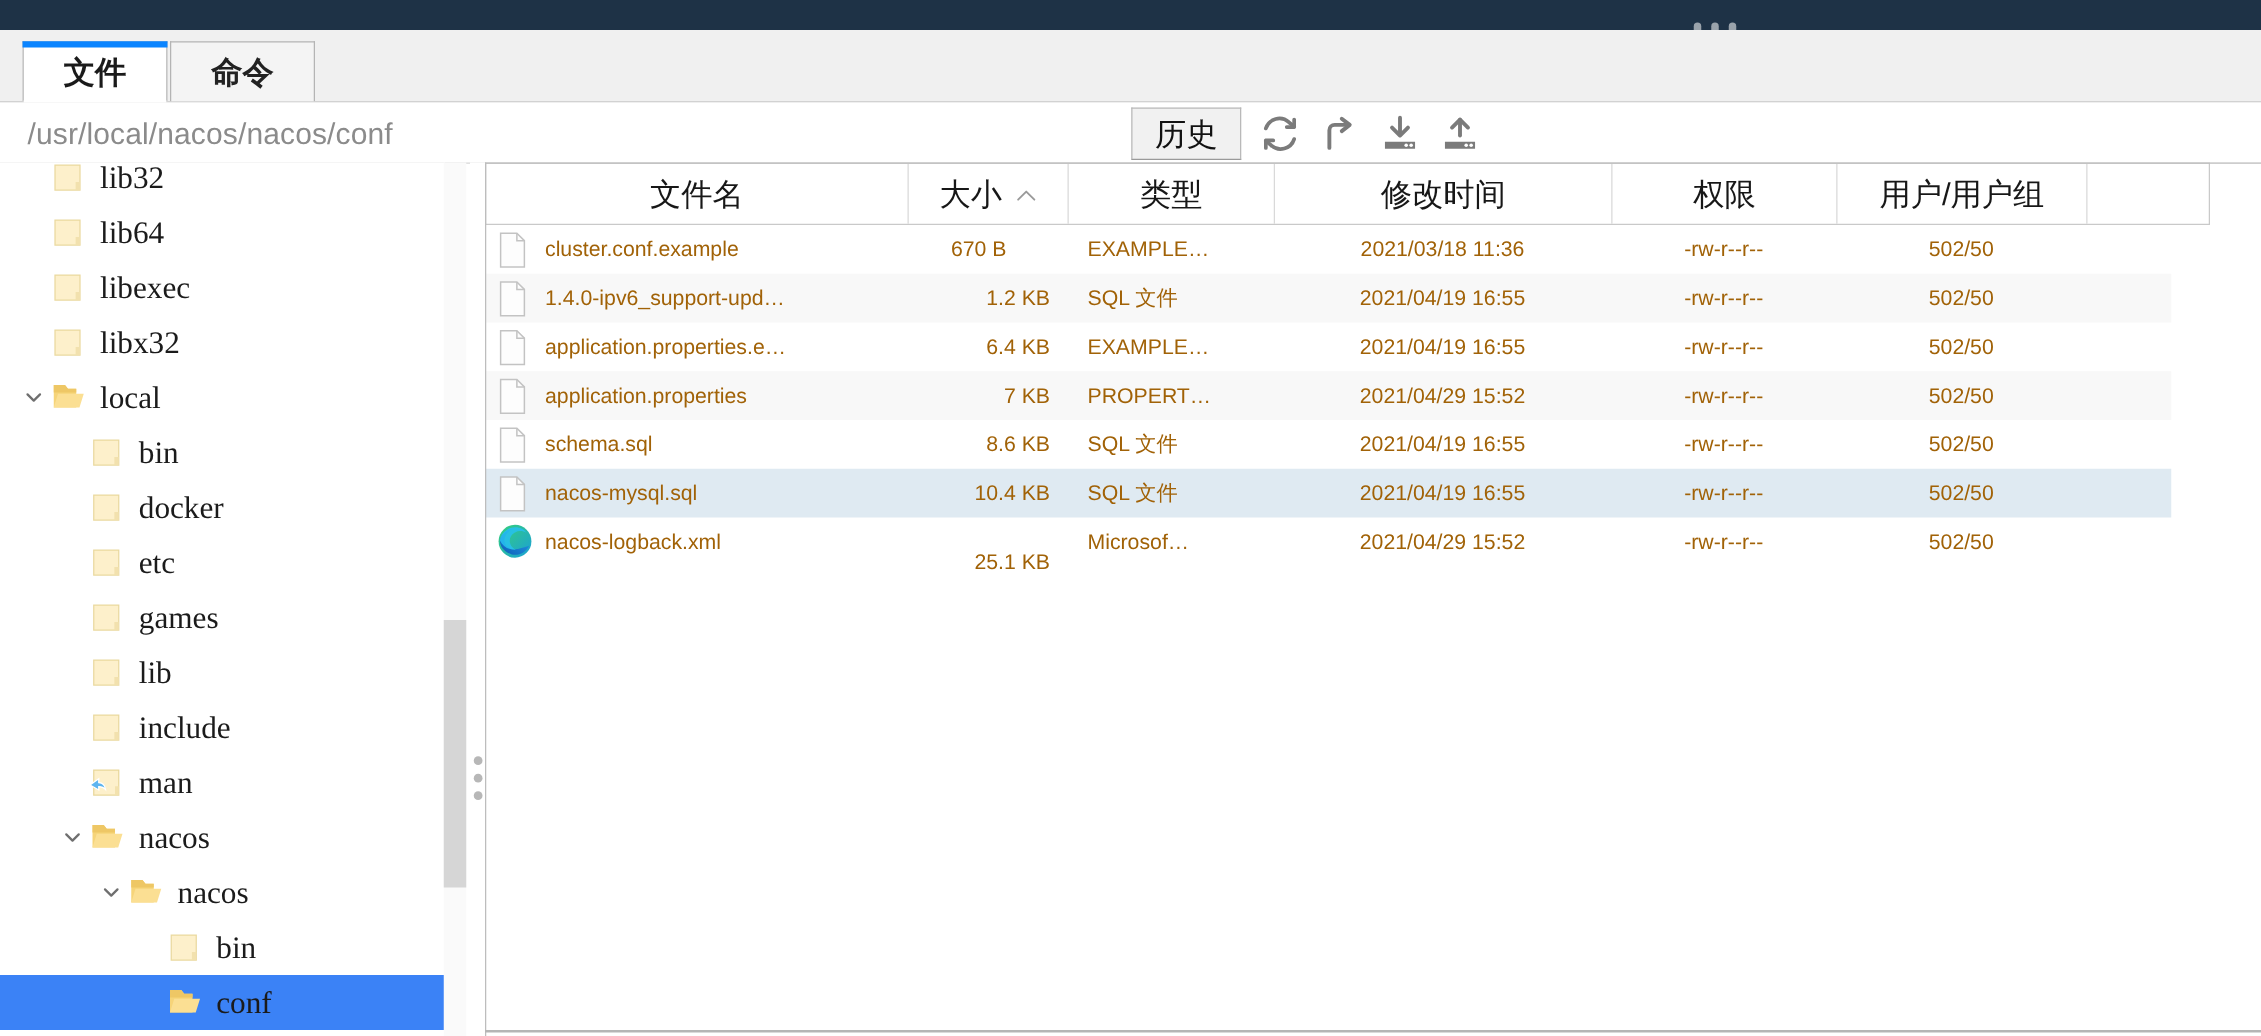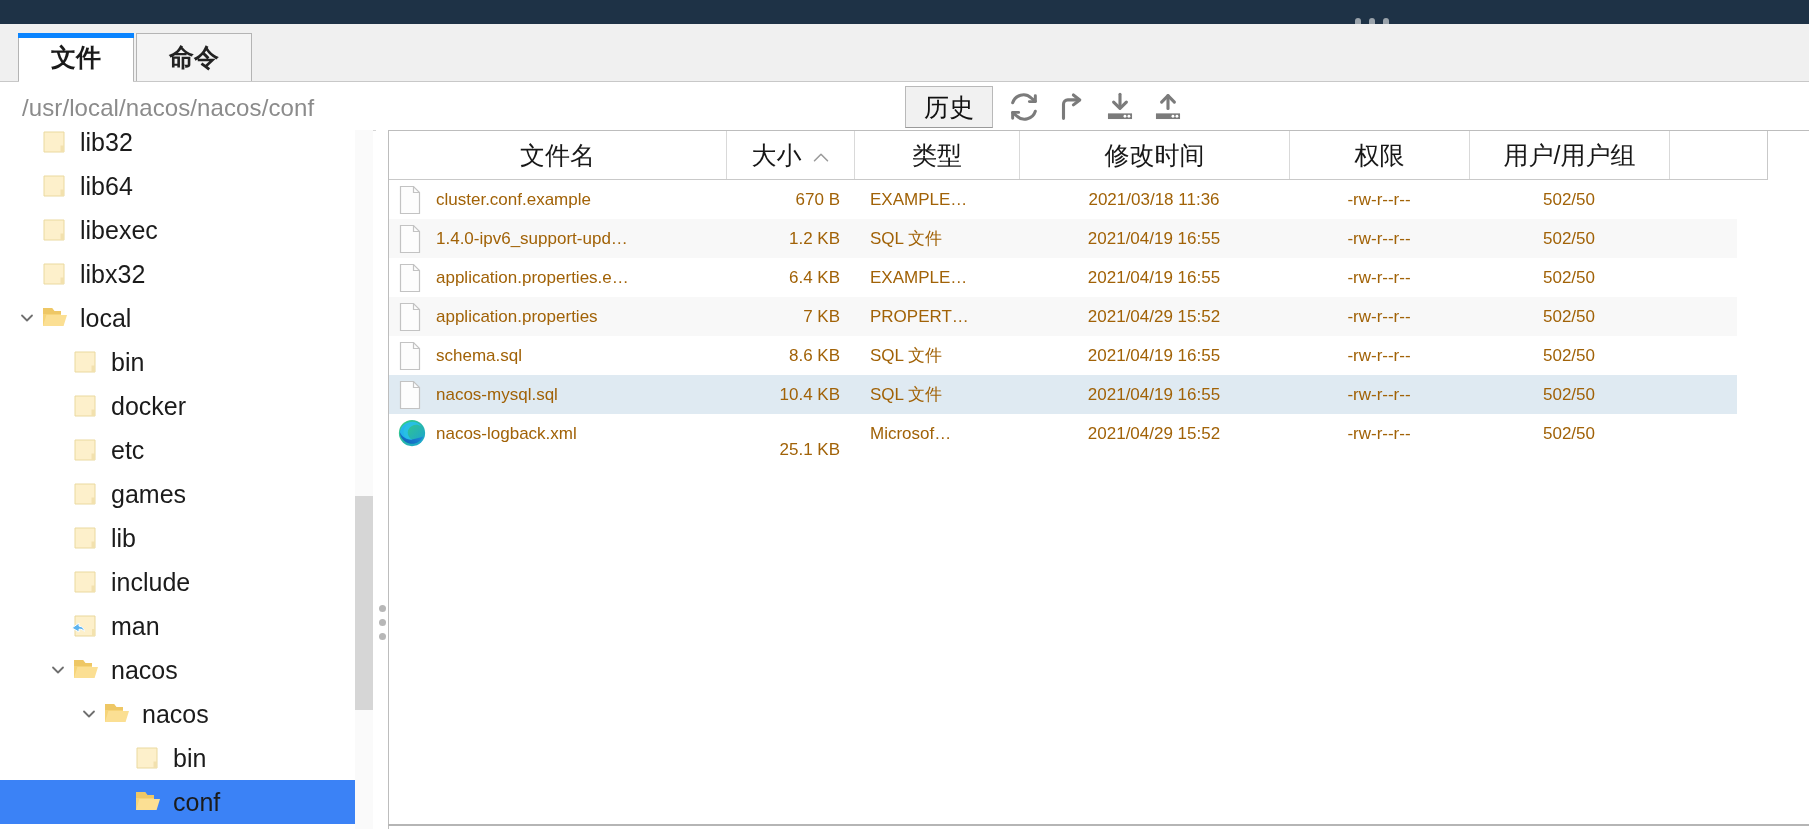--- a/index.html
+++ b/index.html
@@ -84,21 +84,21 @@
   }
   .tnode.selected{background:#3b82f6;}
   .chev{
     width:26px;height:26px;flex:0 0 26px;display:flex;align-items:center;justify-content:center;
   }
   .chev svg{display:block;}
   .folder{
     position:relative;width:30px;height:26px;flex:0 0 30px;margin-right:10px;
   }
   .folder svg{display:block;}
-  .tlabel{line-height:1;}
+  .tlabel{line-height:1;font-family:Liberation Serif, serif;}
 
   
   .sb-track{
     position:absolute;left:355px;top:130px;width:18px;height:699px;background:#fafafa;
   }
   .sb-thumb{
     position:absolute;left:355px;top:496px;width:18px;height:214px;background:#d6d6d6;
   }
 
   
@@ -446,21 +446,21 @@
         <div class="trow">
           <div class="cell c-name" style="width: 338px; flex: 0 0 338px;">
             <span class="fileico">
               <svg viewBox="0 0 24 30" width="24" height="30">
                 <path d="M2.5 1.5h13l6 6v21h-19z" fill="#fdfdfd" stroke="#c3c3c3" stroke-width="1.2"></path>
                 <path d="M15.5 1.5v6h6" fill="none" stroke="#c3c3c3" stroke-width="1.2"></path>
               </svg>
             </span>
             <span>cluster.conf.example</span>
           </div>
-          <div class="cell c-size" style="width: 128px; flex: 0 0 128px;">
+          <div class="cell c-size" style="width: 128px; flex: 0 0 128px; justify-content: center;">
             <span>670 B</span>
           </div>
           <div class="cell c-type" style="width: 165px; flex: 0 0 165px;">
             <span>EXAMPLE…</span>
           </div>
           <div class="cell c-time" style="width: 270px; flex: 0 0 270px;">
             <span>2021/03/18 11:36</span>
           </div>
           <div class="cell c-perm" style="width: 180px; flex: 0 0 180px;">
             <span>-rw-r--r--</span>

